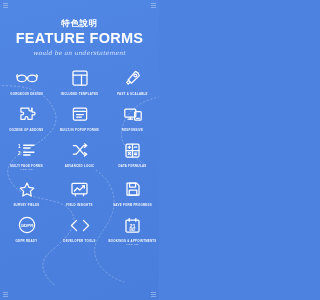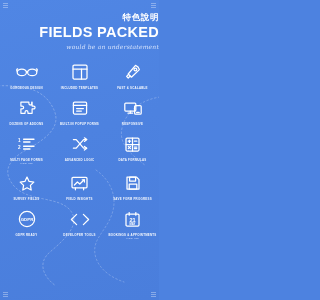--- a/index.html
+++ b/index.html
@@ -41,22 +41,22 @@
     top: 0;
     left: 0;
     width: 159px;
     height: 300px;
     pointer-events: none;
   }
 
   
   #header {
     position: relative;
-    text-align: right;
-    padding-top: 12px;
+    text-align: center;
+    padding-top: 18px;
     z-index: 3;
   }
   #cn-title {
     font-size: 8.5px;
     font-weight: bold;
     color: #ffffff;
     letter-spacing: 0.6px;
     line-height: 11px;
   }
   #en-title {
@@ -152,21 +152,21 @@
 
   <svg id="connector" viewBox="0 0 159 300">
     <path d="M -6 86 C 30 84 46 92 54 110 C 62 128 44 140 26 150 C 8 160 2 172 14 186
              C 28 202 58 196 70 210 C 82 224 64 240 50 252 C 38 262 42 276 56 286" fill="none" stroke="#ffffff" stroke-opacity="0.30" stroke-width="0.9" stroke-dasharray="1.6 2.4" stroke-linecap="round"></path>
     <path d="M 168 96 C 140 98 126 112 122 128 C 118 146 134 156 146 166" fill="none" stroke="#ffffff" stroke-opacity="0.28" stroke-width="0.9" stroke-dasharray="1.6 2.4" stroke-linecap="round"></path>
     <path d="M 96 170 C 110 180 118 196 112 214 C 106 232 90 240 96 258 C 100 270 112 278 124 282" fill="none" stroke="#ffffff" stroke-opacity="0.26" stroke-width="0.9" stroke-dasharray="1.6 2.4" stroke-linecap="round"></path>
   </svg>
 
   <div id="header">
     <div id="cn-title">特色說明</div>
-    <div id="en-title">FIELDS PACKED</div>
+    <div id="en-title">FEATURE FORMS</div>
     <div id="subtitle">would be an understatement</div>
   </div>
 
   <div id="grid">
 
     <div class="row">
       <div class="cell">
         <div class="icon-box">
           <svg width="22" height="12" viewBox="0 0 22 12">
             <ellipse class="stroke" cx="5.8" cy="6.4" rx="4.6" ry="3.3"></ellipse>

